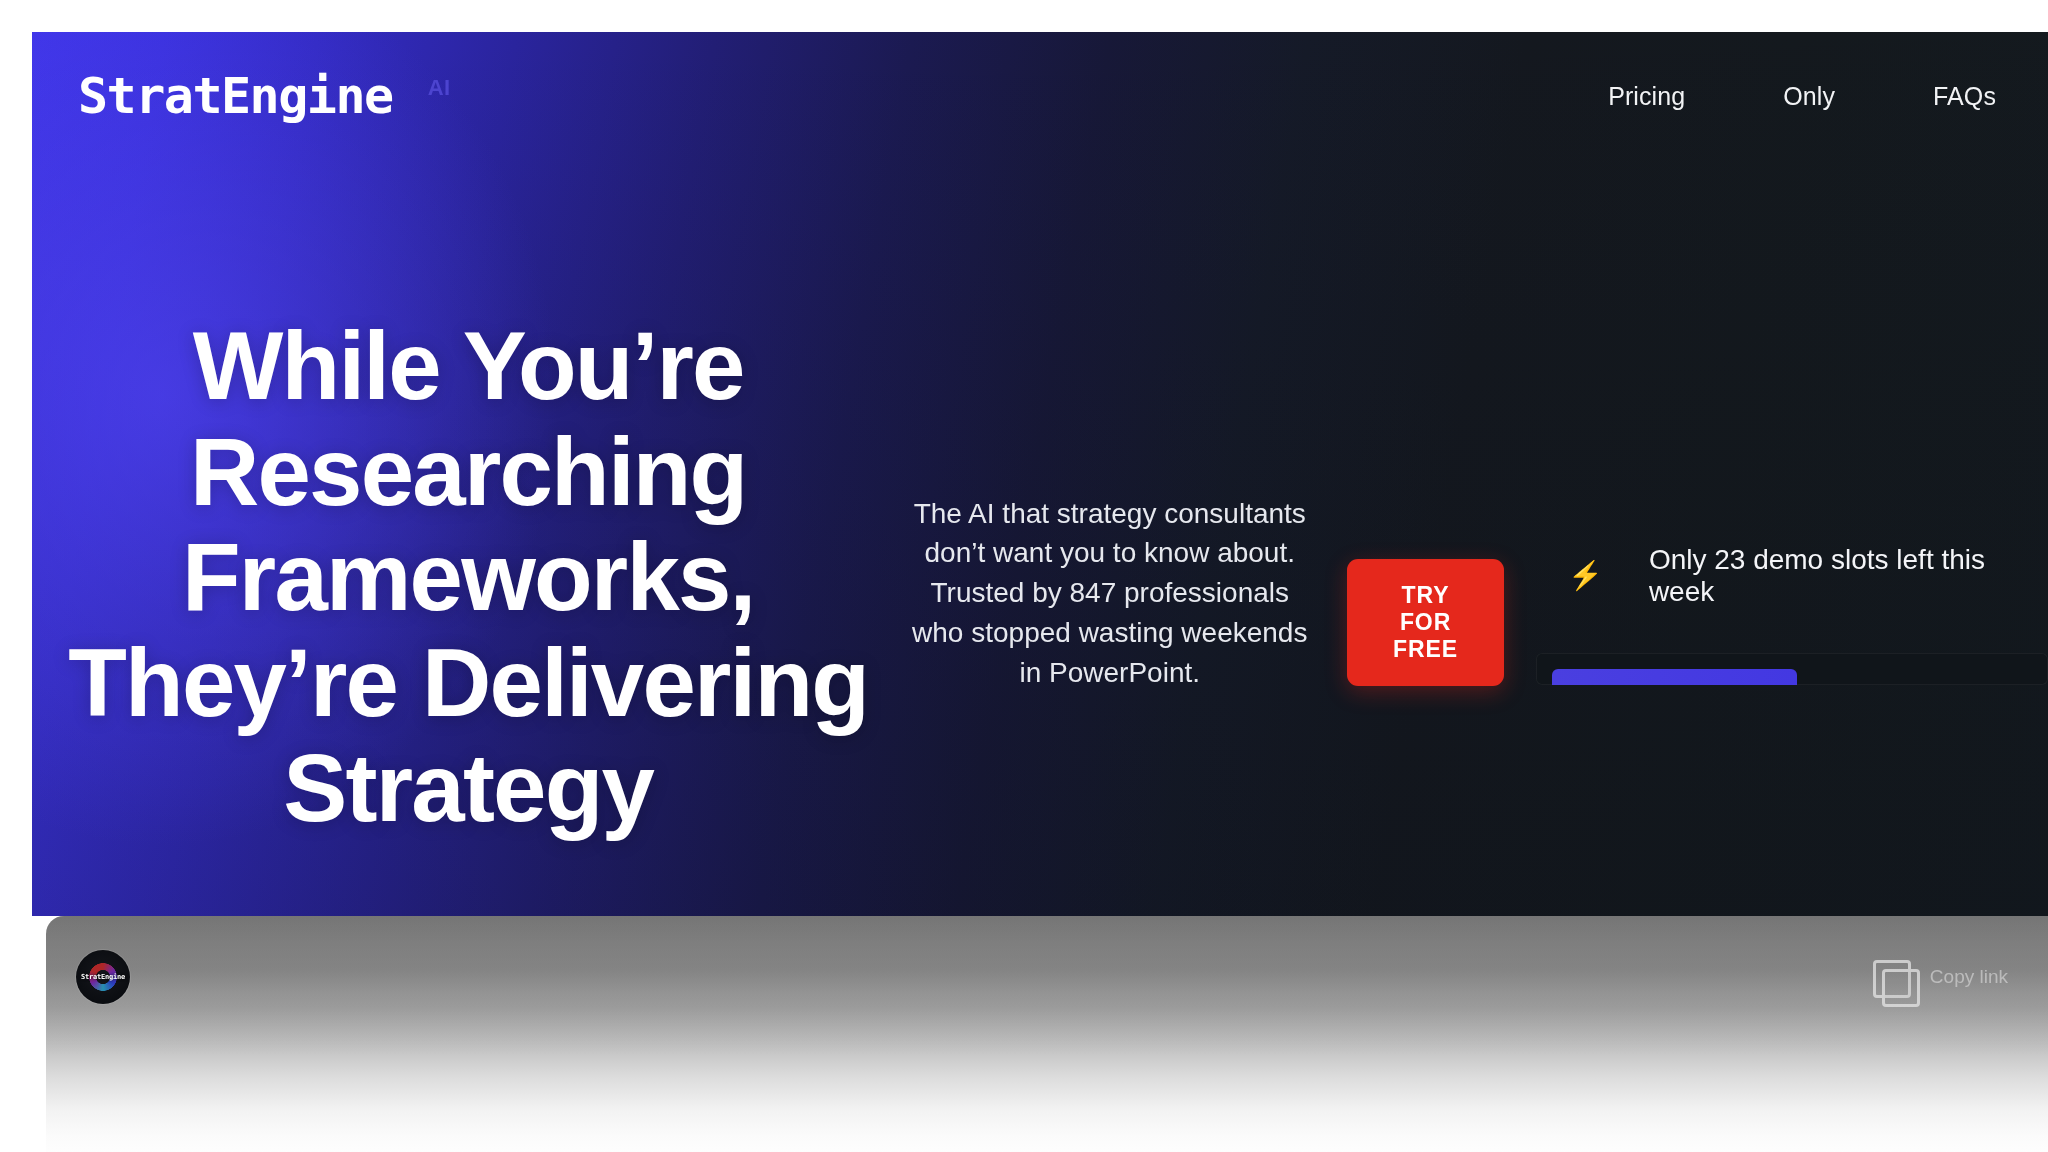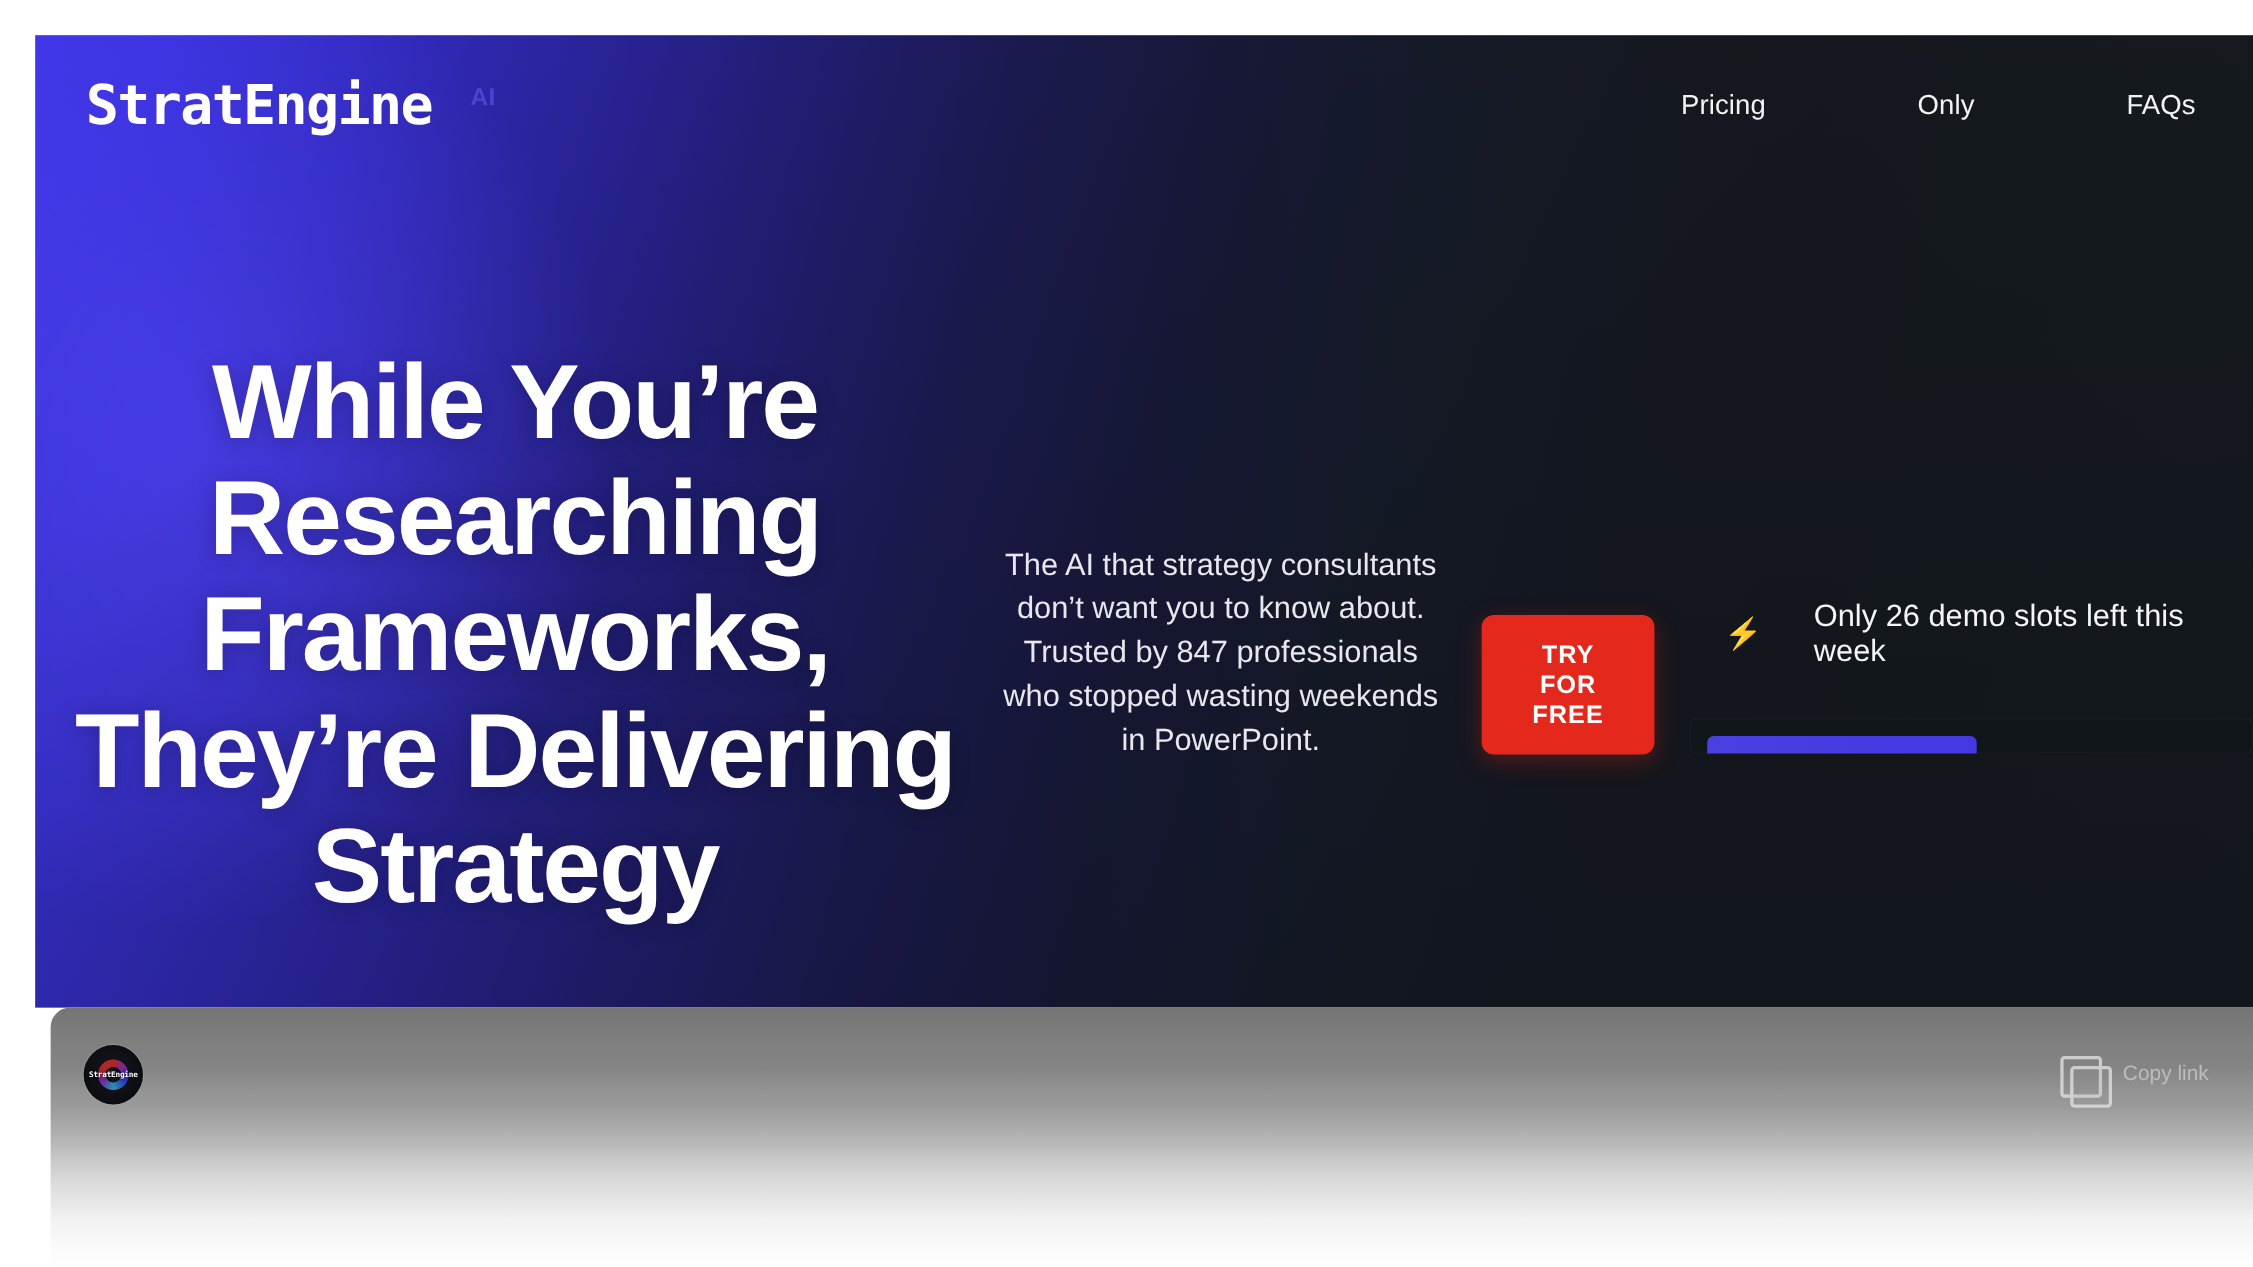--- a/index.html
+++ b/index.html
@@ -47,21 +47,21 @@
   .brand-word {
     font-family:"DejaVu Sans Mono", monospace;
     font-size:50px; font-weight:700; color:#ffffff;
     letter-spacing:-1.5px;
   }
   .brand-sup {
     font-family:"Liberation Sans", sans-serif;
     font-size:22px; font-weight:600; color:#4c44cf;
     margin-top:6px; margin-left:3px; letter-spacing:0.5px;
   }
-  .nav { display:flex; align-items:center; gap:106px; }
+  .nav { display:flex; align-items:center; gap:66px; }
   .nav-link {
     font-size:25px; color:#f2f3f5; font-weight:400;
     text-decoration:none; letter-spacing:0.1px; cursor:pointer;
   }
 
   
   .hero-inner {
     position:absolute; left:0; top:0; width:2048px; height:884px;
     display:flex; align-items:center;
     padding-top:222px; z-index:4;
@@ -184,21 +184,21 @@
       <h1 class="headline">While You’re Researching Frameworks, They’re Delivering Strategy</h1>
       <p class="subhead">The AI that strategy consultants don’t want you to know about. Trusted by 847 professionals who stopped wasting weekends in PowerPoint.</p>
 
       <div class="cta-wrap">
         <button class="cta">TRY FOR FREE</button>
       </div>
 
       <div class="urgency">
         <div class="urgency-row">
           <span class="bolt-icon">⚡</span>
-          <span class="urgency-text">Only 26 demo slots left this week</span>
+          <span class="urgency-text">Only 23 demo slots left this week</span>
         </div>
         <div class="progress-track">
           <div class="progress-fill" style="width: 51%;"></div>
         </div>
       </div>
     </div>
   </section>
 
   <section class="video">
     <div class="video-topshade"></div>

